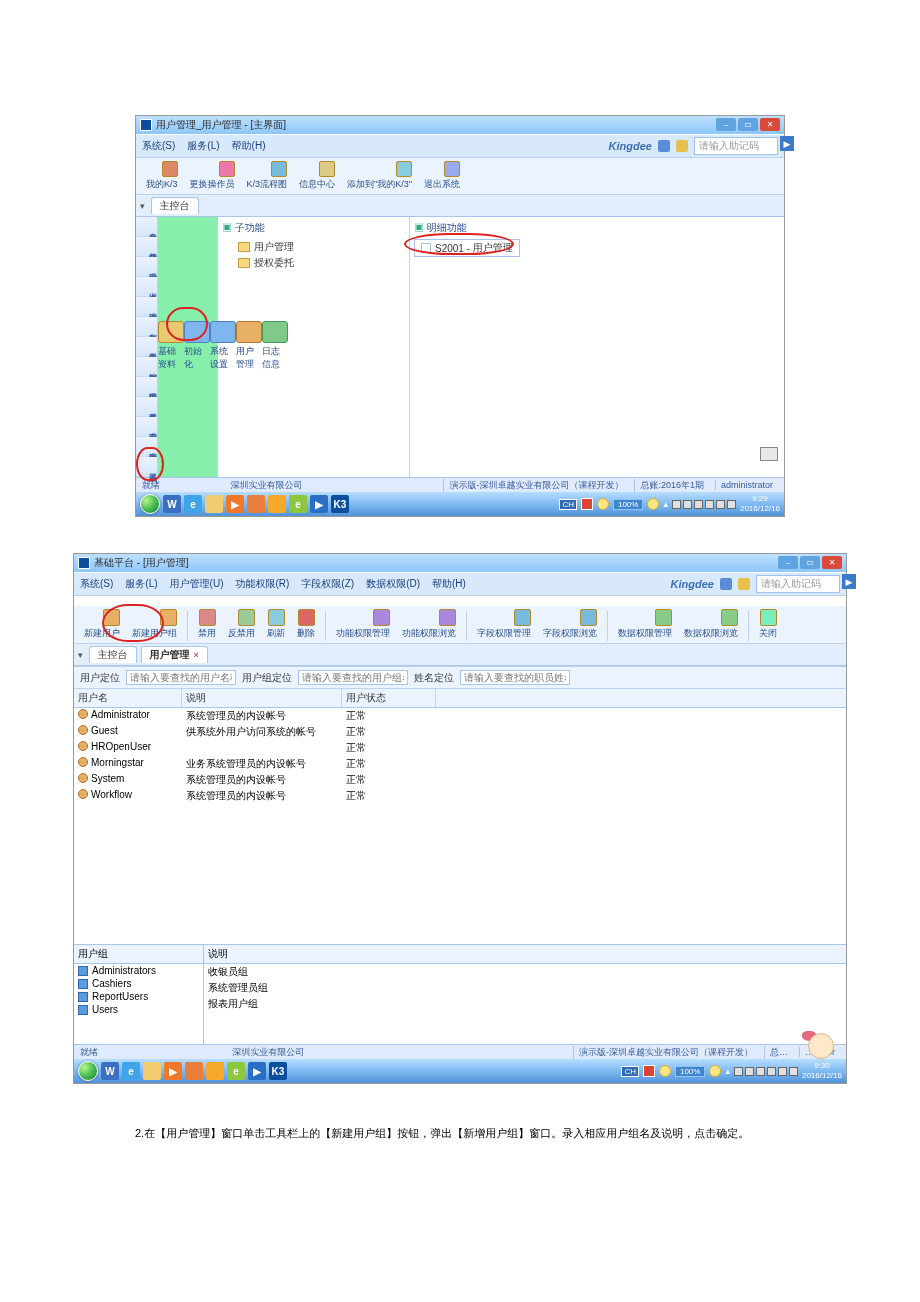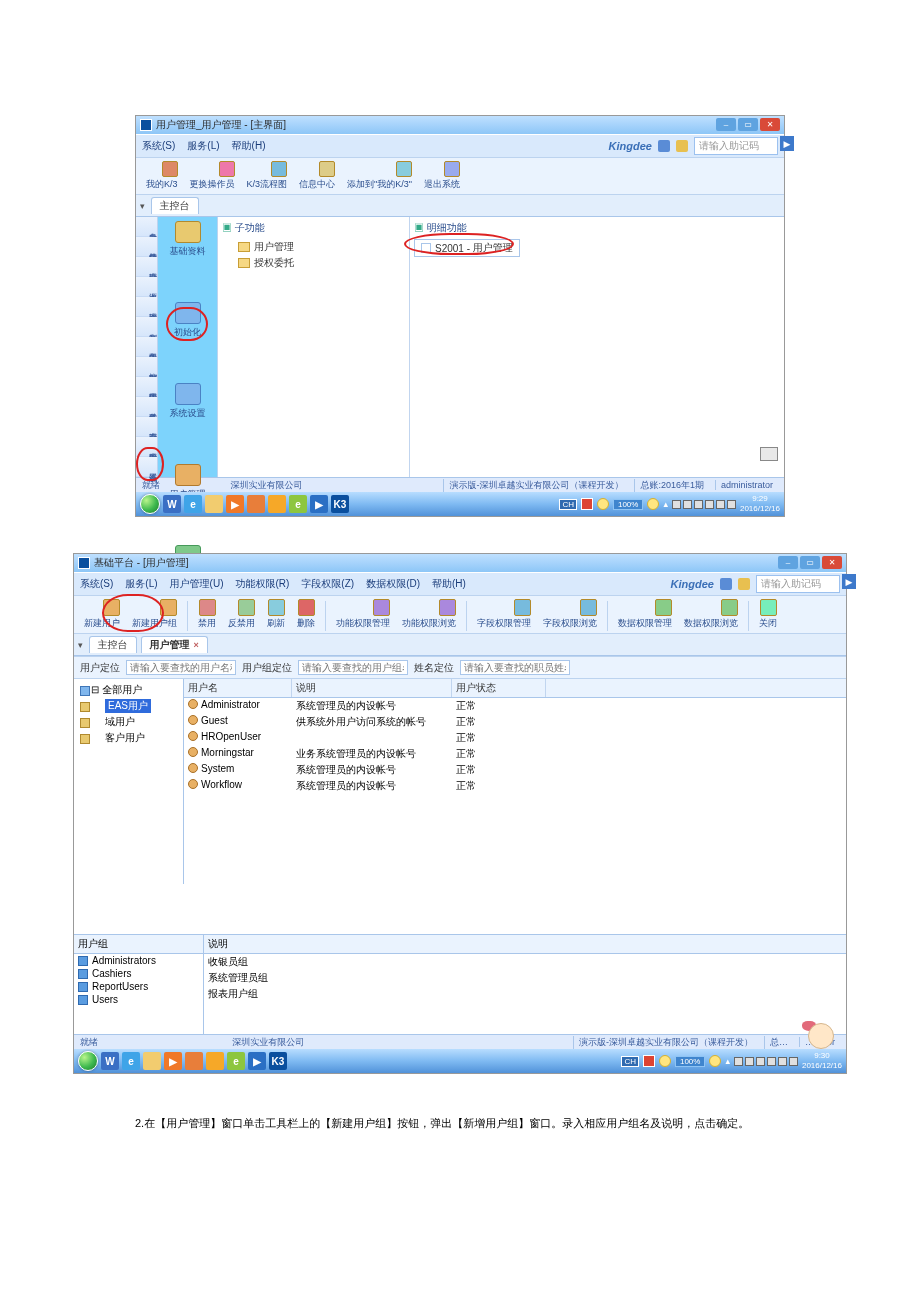--- a/index.html
+++ b/index.html
@@ -26,21 +26,21 @@
   .tb-btn { display:flex; flex-direction:column; align-items:flex-end; padding:1px 6px; font-size:9px; color:#2a4d8c; }
   .tb-icon { width:16px; height:16px; background:#dcb45a; border:1px solid #b38a2a; border-radius:2px; margin-bottom:1px; }
   .tabbar { background:#e2eefc; border-bottom:1px solid #a9c6ea; padding:2px 4px; display:flex; align-items:center; gap:4px; }
   .tab { background:#fff; border:1px solid #a9c6ea; border-bottom:none; padding:1px 8px; font-size:10px; color:#333; border-radius:3px 3px 0 0; display:flex; align-items:center; }
   .tab .x { margin-left:4px; color:#c06060; font-size:9px; }
   .caret { color:#555; font-size:9px; margin-right:2px; }
   .body1 { display:flex; height:260px; background:#fff; }
   .vtabs { width:22px; background:#dfeafc; border-right:1px solid #bcd3ef; display:flex; flex-direction:column; }
   .vtab { flex:1; writing-mode:vertical-rl; text-orientation:upright; font-size:8px; color:#3a5c9c; text-align:center; border-bottom:1px solid #c8dbf5; padding:1px 0; background:linear-gradient(#eaf2fd,#d6e6fb); }
   .vtab.circled { position:relative; }
-  .side { width:60px; background:#7dd3fc; border-right:1px solid #bcd3ef; display:flex; flex-direction:column; align-items:center; padding-top:4px;gap:38px; }
+  .side { width:60px; background:#86efac; border-right:1px solid #bcd3ef; display:flex; flex-direction:row; align-items:center; padding-top:4px; }
   .side-item { display:flex; flex-direction:column; align-items:center; margin-bottom:6px; font-size:9px; color:#2a4d8c; }
   .side-icon { width:26px; height:22px; background:#e8c96f; border:1px solid #b08a2f; border-radius:3px; margin-bottom:2px; }
   .side-icon.b { background:#7fb6ed; border-color:#4a82c4; }
   .side-icon.g { background:#7fc98a; border-color:#46995a; }
   .side-icon.o { background:#e8b064; border-color:#b07a2e; }
   .tree { width:192px; border-right:1px solid #c1d5ef; padding:4px; }
   .tree-hdr { font-size:10px; color:#2a4d8c; margin-bottom:4px; }
   .tree-item { font-size:10px; color:#333; padding:1px 0 1px 16px; display:flex; align-items:center; }
   .folder { width:12px; height:10px; background:#f6d884; border:1px solid #c89e36; margin-right:4px; display:inline-block; }
   .detail { flex:1; padding:4px; position:relative; }
@@ -288,21 +288,21 @@
       <div class="brand">
         <span class="brand-text">Kingdee</span>
         <span class="brand-ico"></span>
         <span class="brand-ico" style="background:#e8c050"></span>
         <span style="position:relative;">
           <span class="helpbox">请输入助记码</span>
           <span class="helpgo">▶</span>
         </span>
       </div>
     </div>
-    <div class="toolbar tb2" style="position:relative;">
+    <div class="toolbar tb2" style="position:relative;margin-top:10px;">
       <div class="tb-row">
         <div class="tb-btn">
             <div class="tb-icon" style="background:#e8b064"></div>
             <span>新建用户</span>
           </div>
         <div class="tb-btn">
             <div class="tb-icon" style="background:#e8b064"></div>
             <span>新建用户组</span>
           </div>
         <div class="divv"></div>
@@ -370,26 +370,20 @@
     <div class="body2">
       <div class="filterbar">
         <span>用户定位</span>
         <input style="width: 110px;" placeholder="请输入要查找的用户名称">
         <span>用户组定位</span>
         <input style="width: 110px;" placeholder="请输入要查找的用户组名称">
         <span>姓名定位</span>
         <input style="width: 110px;" placeholder="请输入要查找的职员姓名">
       </div>
       <div class="split">
-        <div class="left-tree">
-          <div class="lt-item lt-root">⊟ <span>全部用户</span></div>
-          <div class="lt-item" style="padding-left:28px;"><span class="sel">EAS用户</span></div>
-          <div class="lt-item" style="padding-left:28px;"><span>域用户</span></div>
-          <div class="lt-item" style="padding-left:28px;"><span>客户用户</span></div>
-        </div>
         <div class="grid">
           <div class="grid-head">
             <div class="gh col1">用户名</div>
             <div class="gh col2">说明</div>
             <div class="gh col3">用户状态</div>
           </div>
           <div id="grid-rows">
               <div class="grid-row">
                 <div class="gc col1"><span class="person"></span>Administrator</div>
                 <div class="gc col2">系统管理员的内设帐号</div>

